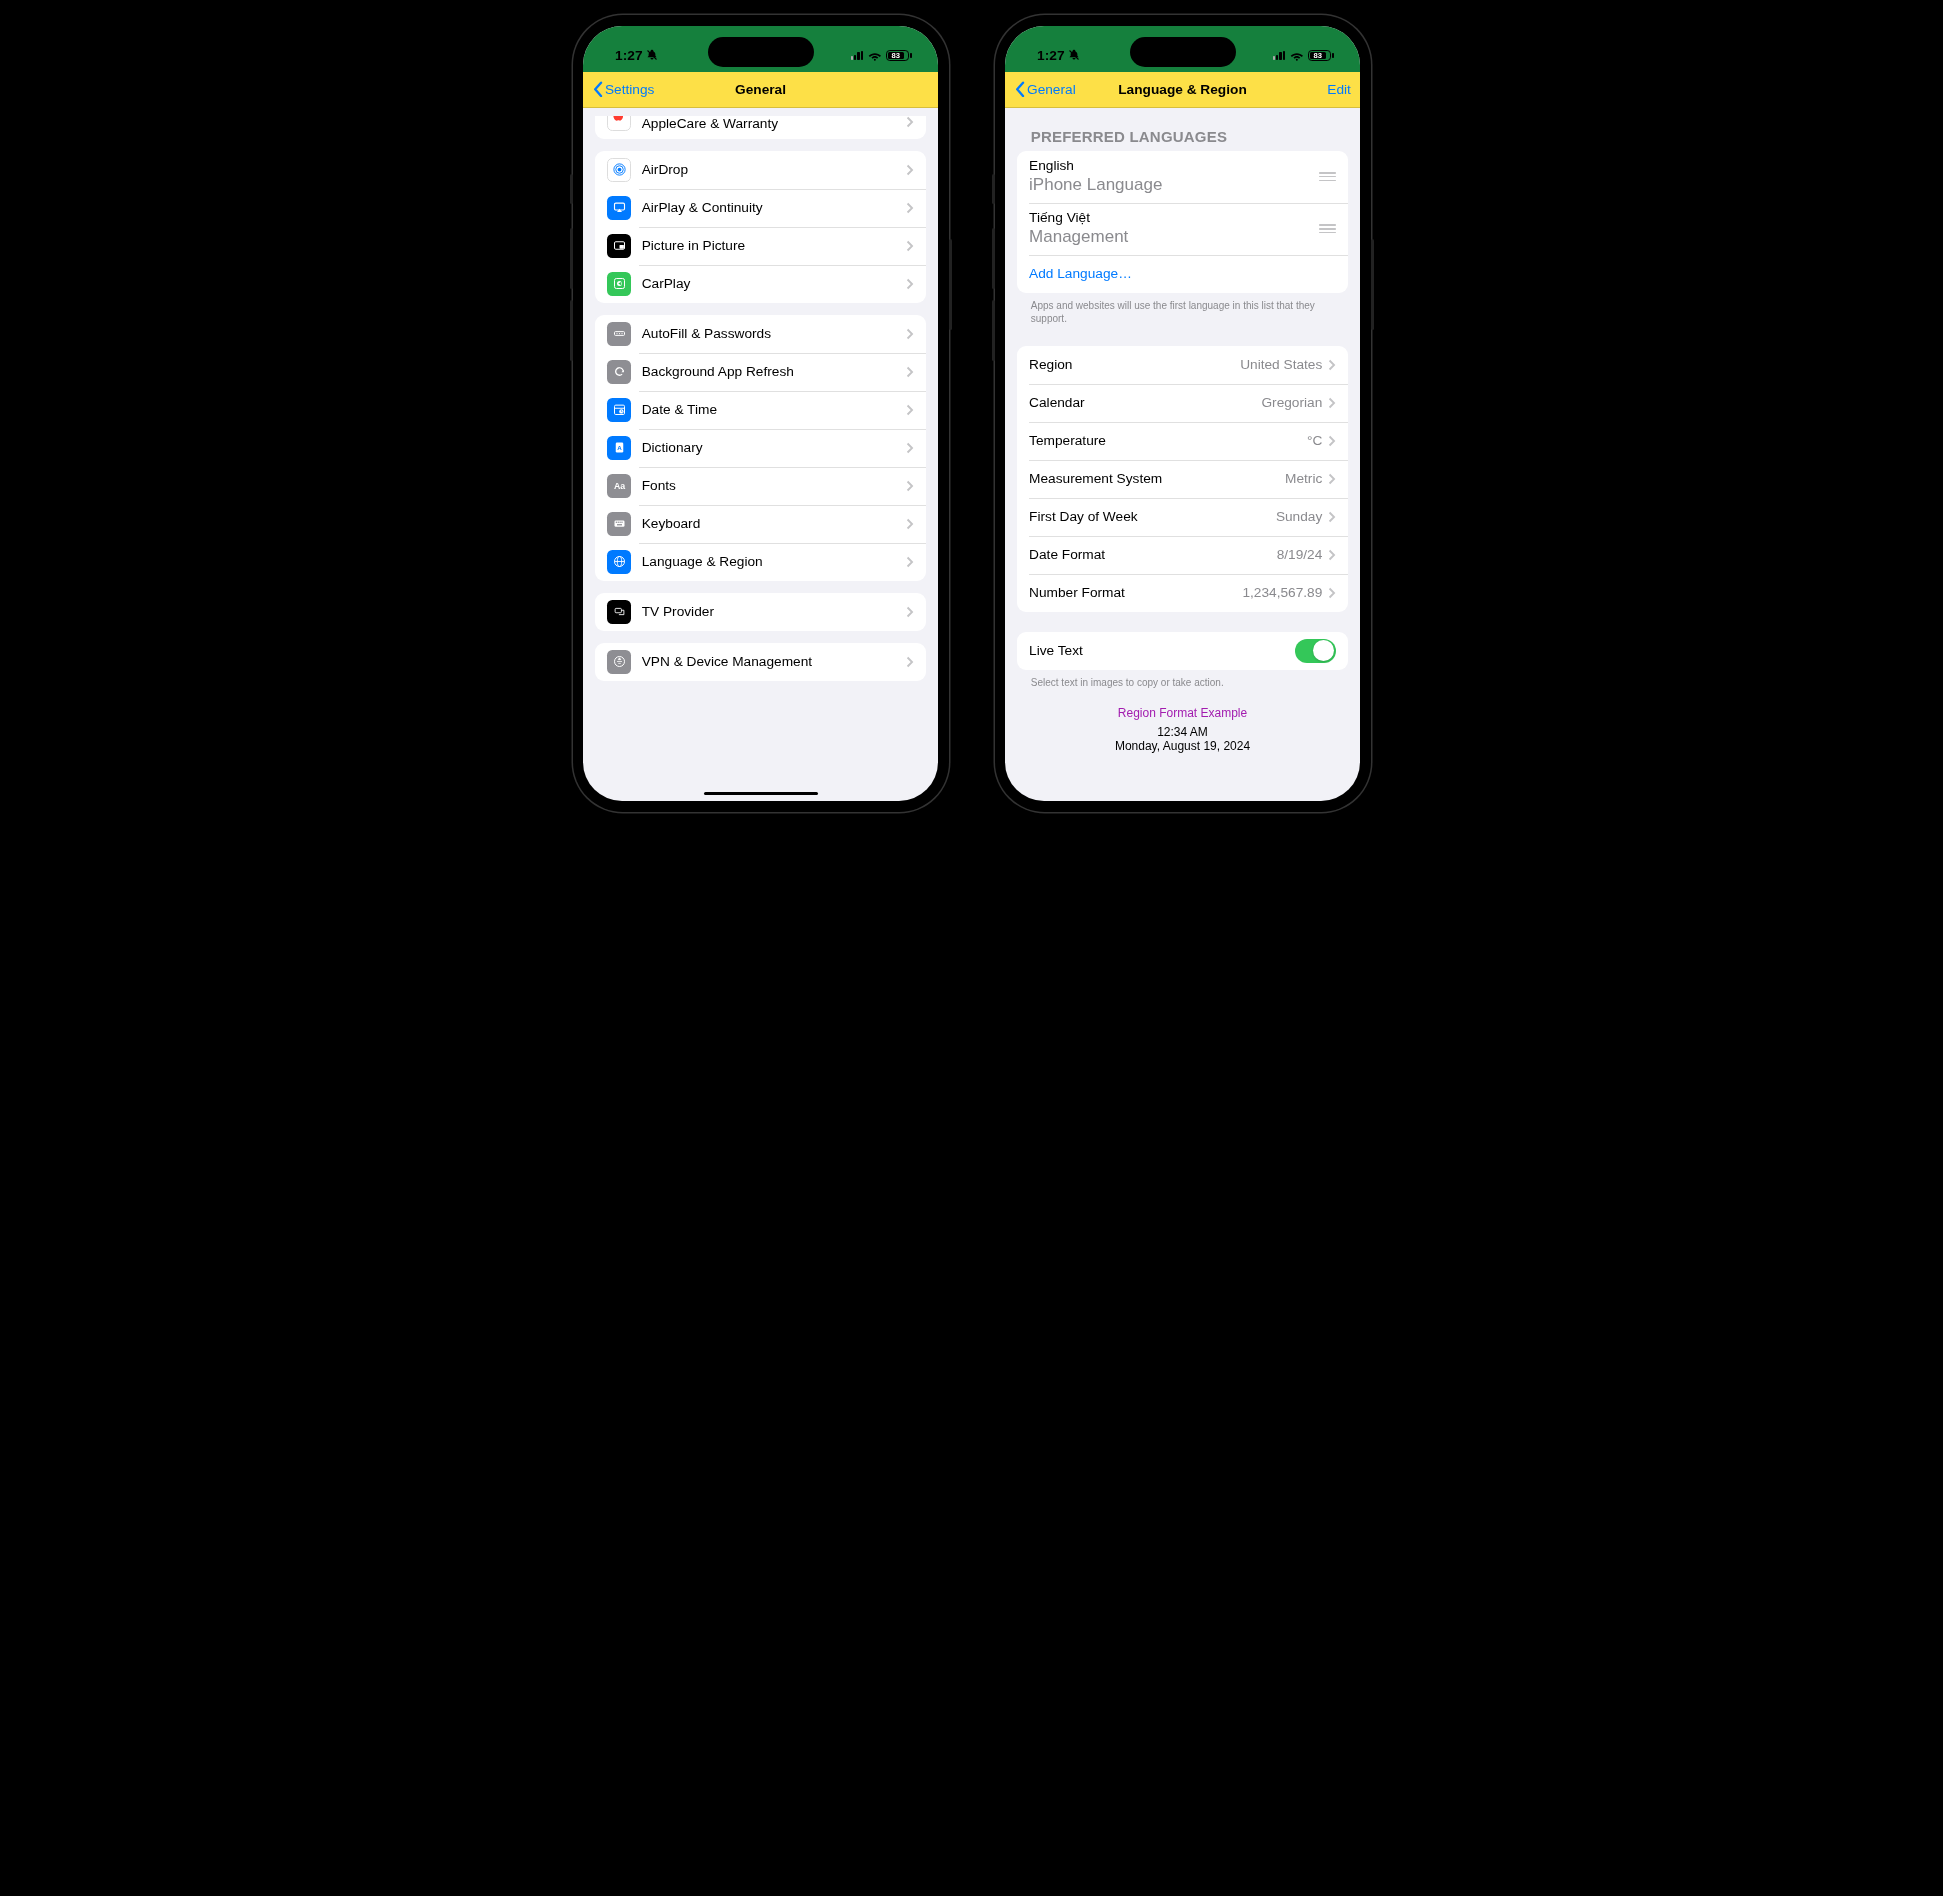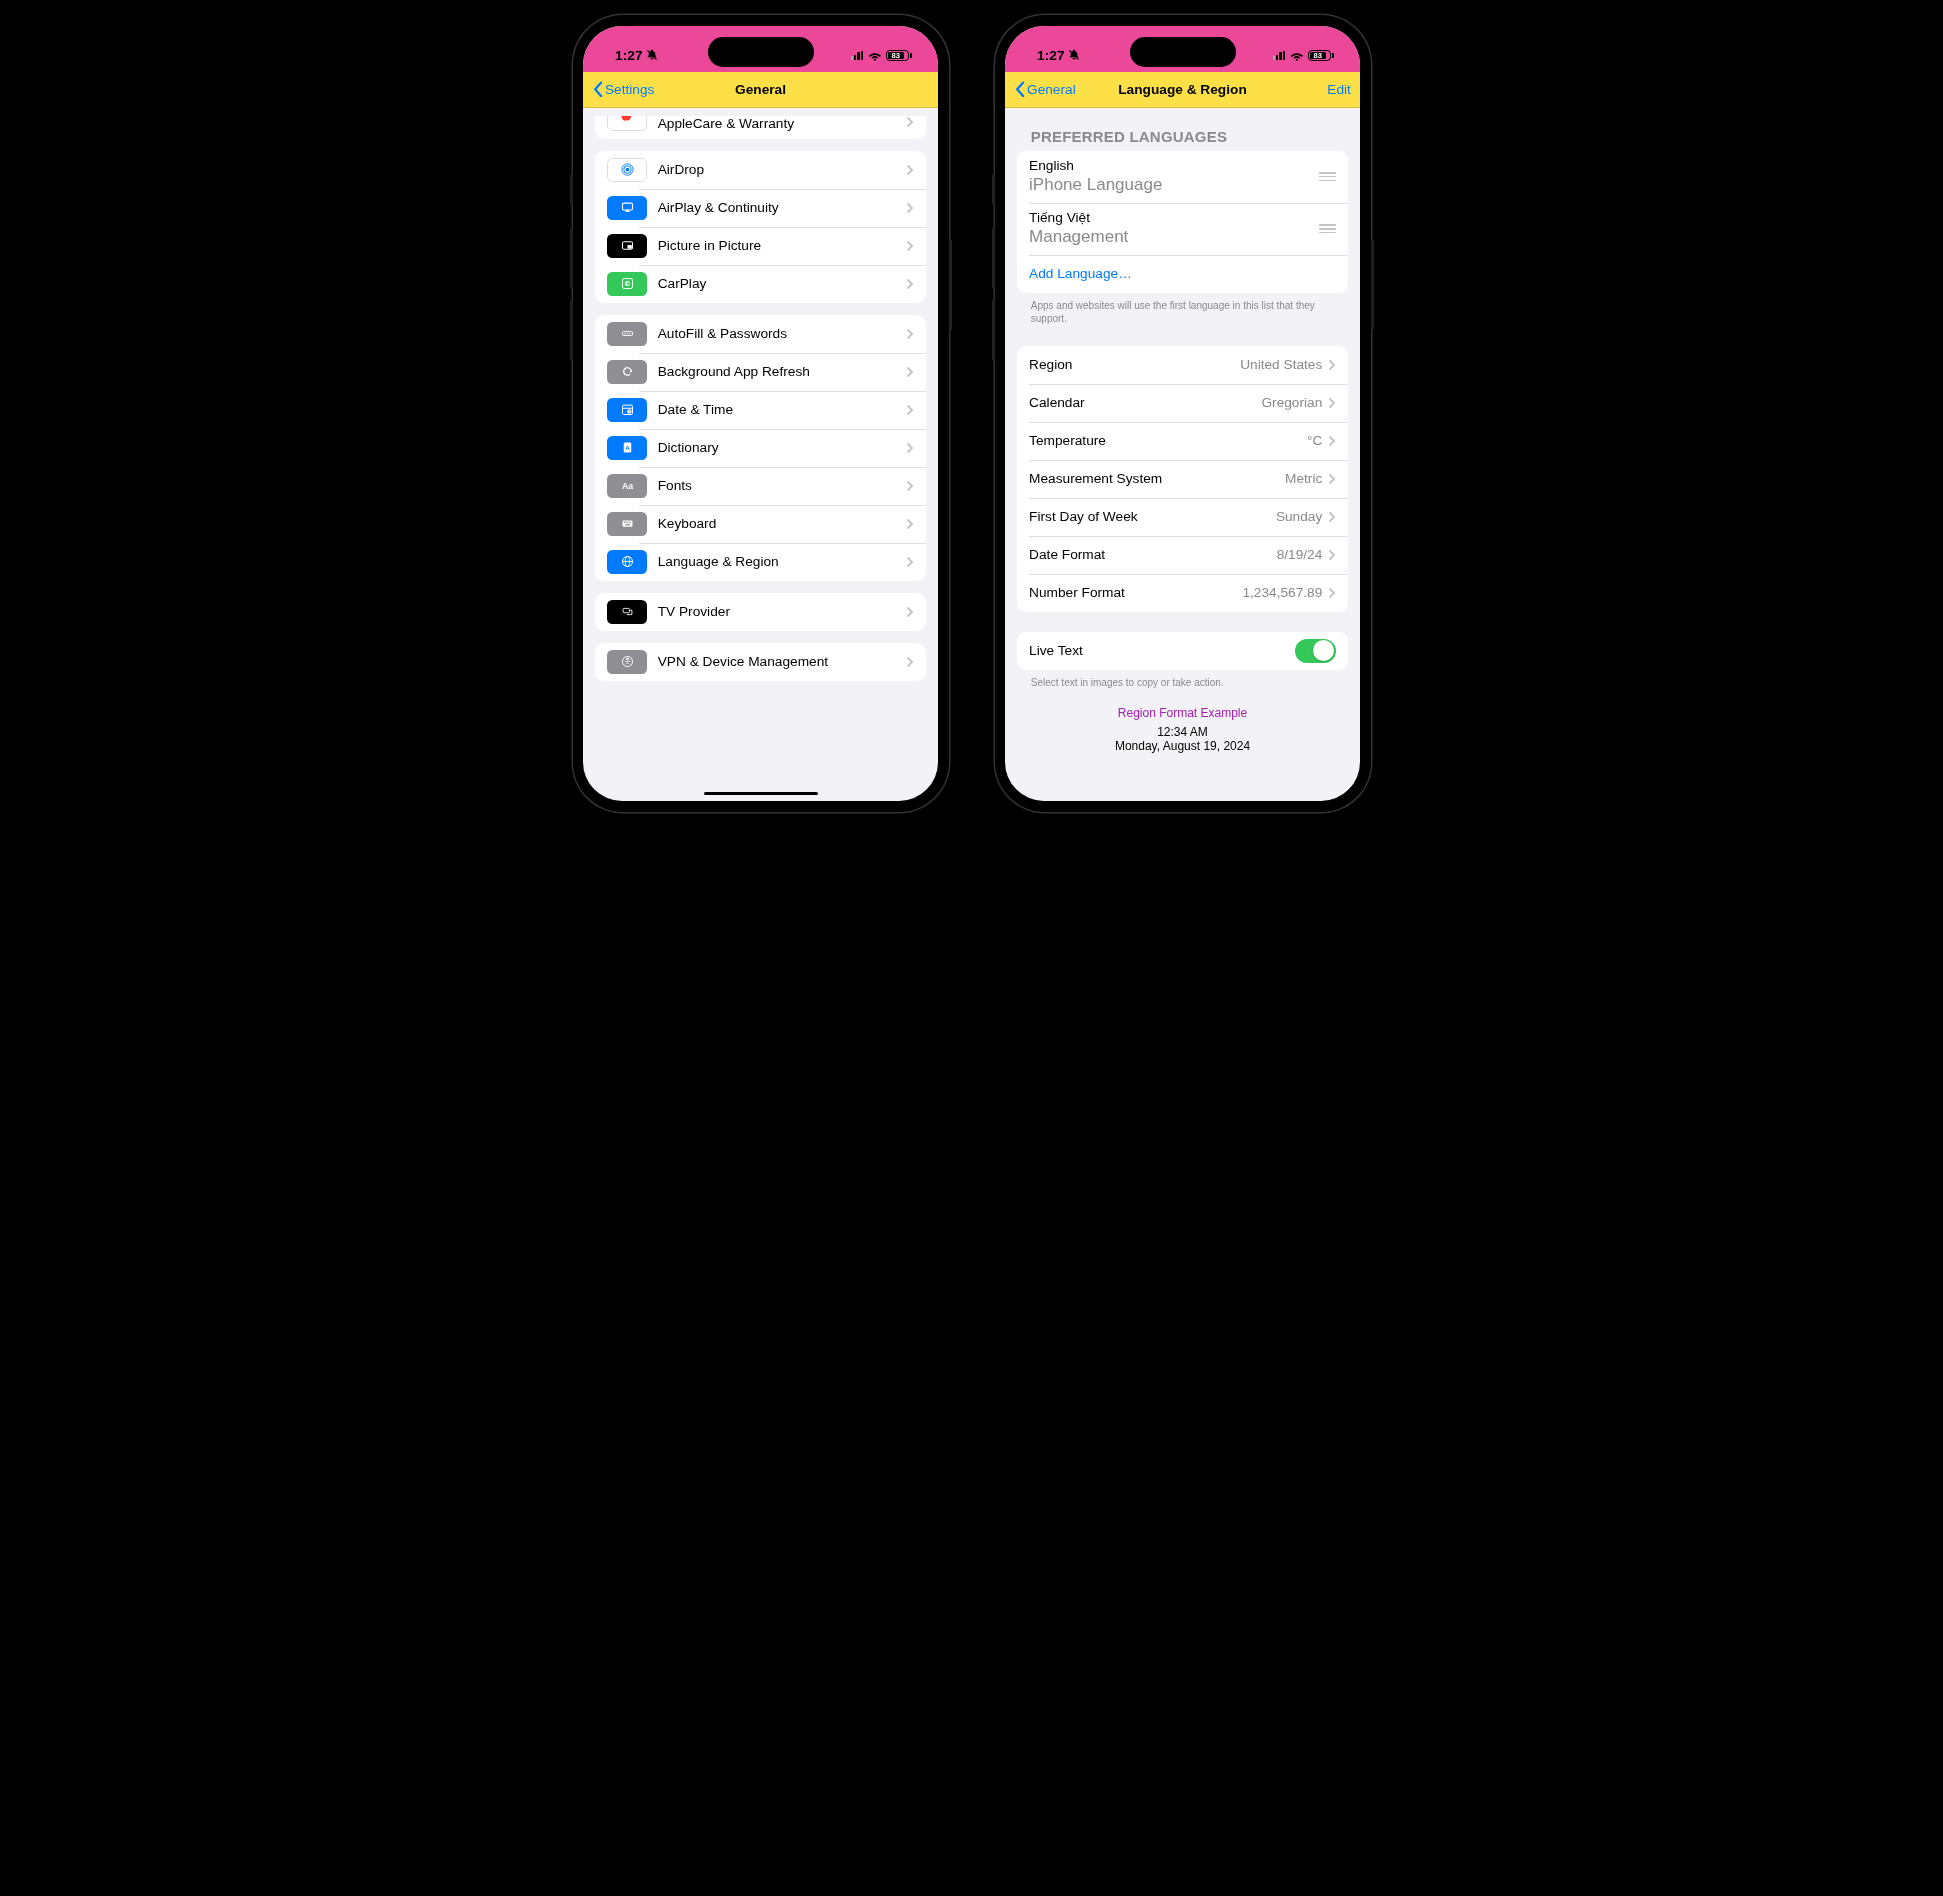--- a/index.html
+++ b/index.html
@@ -56,21 +56,21 @@
     z-index: 20;
   }
   .status-bar {
     display: flex;
     justify-content: space-between;
     align-items: center;
     padding: 13.7px 26px 0 32px;
     height: 46px;
     font-weight: 600;
     font-size: 13.7px;
-    background: #ec4899;
+    background: #15803d;
   }
   .status-left { display: flex; align-items: center; gap: 3px; }
   .status-time { font-weight: 600; }
   .bell-slash { width:12px; height:12px; }
   .status-right { display: flex; align-items: center; gap: 4.6px; }
   .signal-bars { display:flex; align-items:flex-end; gap:1.1px; height:9px; }
   .signal-bars span { width:2.3px; background:#000; border-radius:0.8px; }
   .signal-bars span:nth-child(1){height:3.8px; background:#aaa;}
   .signal-bars span:nth-child(2){height:5.3px;}
   .signal-bars span:nth-child(3){height:7.6px;}
@@ -120,21 +120,21 @@
     min-height:38px; padding:0 12px;
     position:relative;
     cursor:pointer;
   }
   .row + .row::before {
     content:''; position:absolute; top:0; left:12px; right:0;
     height:0.4px; background:rgba(0,0,0,0.12);
   }
   .row.with-icon + .row.with-icon::before { left:44px; }
   .row-icon {
-    width:40px; height:24px; border-radius:5.3px; margin-right:10.6px;
+    width:24px; height:24px; border-radius:5.3px; margin-right:10.6px;
     display:flex; align-items:center; justify-content:center;
     flex-shrink:0;
   }
   .row-icon svg { width:15px; height:15px; fill:#fff; }
   .row-body { flex:1; display:flex; flex-direction:column; justify-content:center; padding:7.6px 0; }
   .row-label { font-size:13.7px; color:#000; }
   .row-sub { font-size:17px; color:#8a8a8e; margin-top:2px; }
   .row-value { font-size:13.7px; color:#8a8a8e; margin-right:6px; }
   .chevron { width:7.6px; height:12px; flex-shrink:0; }
   .chevron polyline { stroke:#c4c4c6; stroke-width:2.5; fill:none; }

